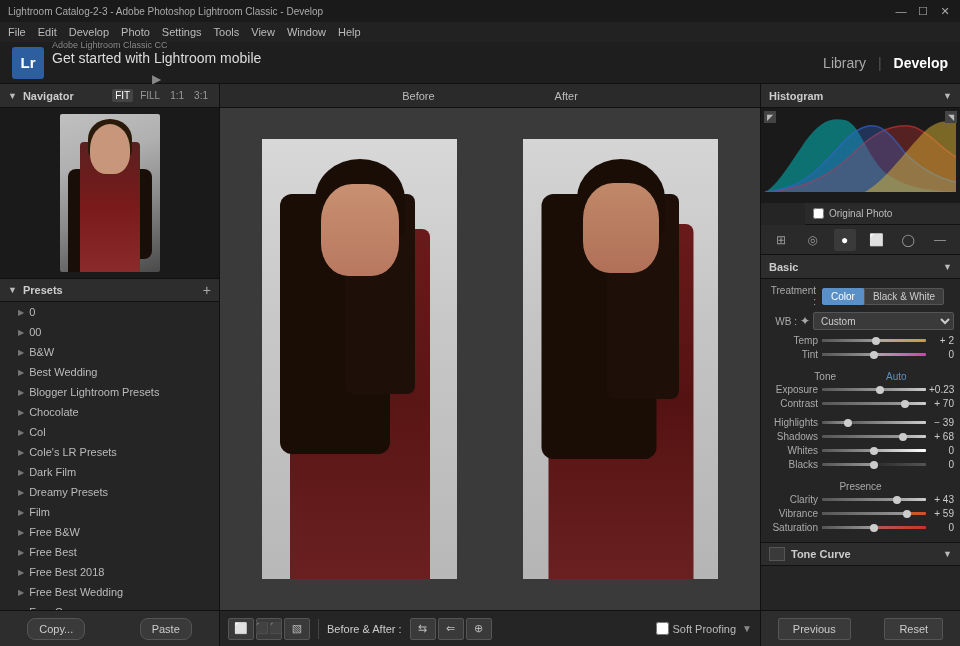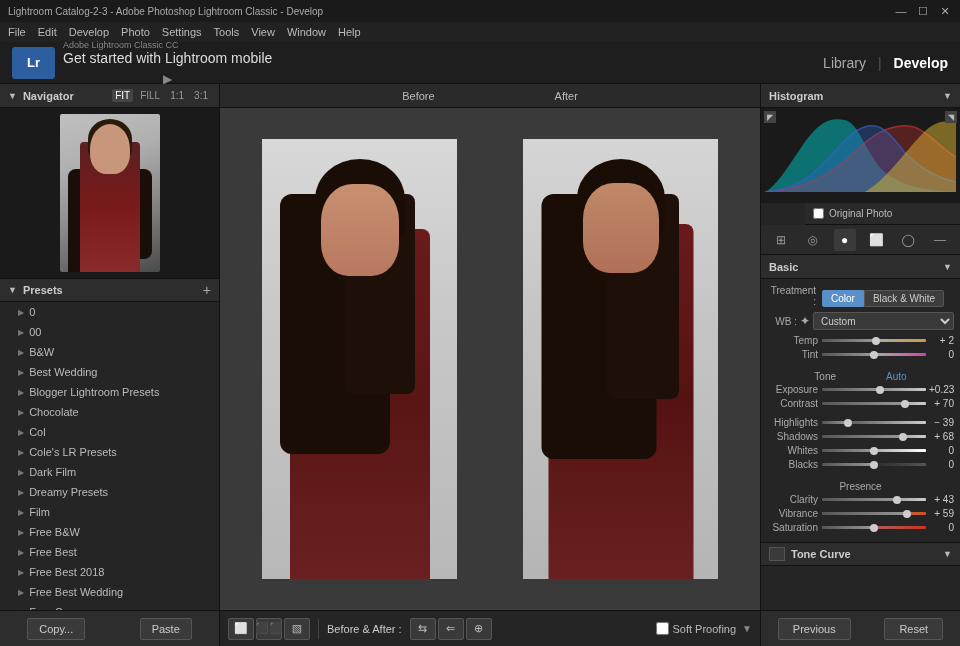--- a/index.html
+++ b/index.html
@@ -11,21 +11,21 @@
     #title-bar .win-controls { display: flex; gap: 8px; }
     #title-bar .win-btn { width: 14px; height: 14px; border: none; background: none; color: #aaa; font-size: 11px; cursor: pointer; display: flex; align-items: center; justify-content: center; }
 
     
     #menu-bar { height: 20px; background: #222; display: flex; align-items: center; padding: 0 8px; gap: 12px; text-align: right; }
     #menu-bar span { color: #bbb; font-size: 11px; cursor: pointer; }
 
     
     #header-bar { height: 42px; background: #1e1e1e; display: flex; align-items: center; justify-content: space-between; padding: 0 12px; border-bottom: 1px solid #111; }
     #header-left { display: flex; align-items: center; gap: 8px; }
-    #lr-logo { width: 43px; height: 32px; background: #2d5fa0; display: flex; align-items: center; justify-content: center; font-size: 13px; font-weight: bold; color: #fff; border-radius: 3px; }
+    #lr-logo { width: 32px; height: 32px; background: #2d5fa0; display: flex; align-items: center; justify-content: center; font-size: 15px; font-weight: bold; color: #fff; border-radius: 3px; }
     #header-info { display: flex; flex-direction: column; }
     #header-info .top-line { font-size: 9px; color: #888; }
     #header-info .main-line { font-size: 14px; color: #ddd; font-weight: 300; display: flex; align-items: center; gap: 6px; flex-direction: column; }
     #header-info .play-btn { color: #888; font-size: 12px; }
     #header-nav { display: flex; align-items: center; gap: 12px; font-size: 14px; color: #aaa; }
     #header-nav .active { color: #fff; font-weight: 600; }
     #header-nav .separator { color: #555; }
 
     
     #main-layout { display: flex; height: calc(646px - 22px - 20px - 42px); }
@@ -55,21 +55,21 @@
     #presets-header { height: 24px; background: #2d2d2d; display: flex; align-items: center; padding: 0 8px; gap: 6px; border-bottom: 1px solid #111; border-top: 1px solid #111; }
     #presets-header .arrow { color: #bbb; font-size: 9px; }
     #presets-header .title { color: #ccc; font-size: 11px; font-weight: 600; flex: 1; }
     #presets-header .add-btn { color: #aaa; font-size: 14px; cursor: pointer; }
     .preset-item { height: 20px; display: flex; align-items: center; padding: 0 12px 0 18px; cursor: pointer; gap: 5px; }
     .preset-item .arrow { color: #777; font-size: 8px; }
     .preset-item .label { color: #bbb; font-size: 11px; }
 
     
     #left-bottom { height: 36px; background: #2d2d2d; display: flex; align-items: center; justify-content: space-around; border-top: 1px solid #111; }
-    #left-bottom button { background: #3a3a3a; border: 1px solid #555; color: #ccc; padding: 4px 11px; font-size: 11px; cursor: pointer; border-radius: 2px; }
+    #left-bottom button { background: #3a3a3a; border: 1px solid #555; color: #ccc; padding: 4px 11px; font-size: 11px; cursor: pointer; border-radius: 8px; }
 
     
     #center-panel { flex: 1; display: flex; flex-direction: column; background: #333; }
     #view-header { height: 24px; background: #2a2a2a; display: flex; align-items: center; justify-content: center; gap: 120px; border-bottom: 1px solid #111; }
     #view-header span { color: #bbb; font-size: 11px; }
     #photos-area { flex: 1; display: flex; gap: 2px; padding: 10px; background: #3a3a3a; }
     .photo-panel { flex: 1; display: flex; align-items: center; justify-content: center; background: #3a3a3a; }
     .photo-frame { width: 195px; height: 440px; background: #f0eeeb; display: flex; align-items: center; justify-content: center; position: relative; overflow: hidden; }
     
     .before-bg { background: linear-gradient(180deg, #d8d8d8 0%, #c8c8c8 40%, #b8b8b8 100%); }
@@ -107,21 +107,21 @@
     .panel-tool-icon.active { background: #3a3a3a; color: #fff; }
 
     
     #basic-section { flex-shrink: 0; }
     #basic-header { height: 24px; background: #2d2d2d; display: flex; align-items: center; padding: 0 8px; border-bottom: 1px solid #111; justify-content: space-between; }
     #basic-header .title { color: #ccc; font-size: 11px; font-weight: 600; }
     #basic-header .arrow { color: #bbb; font-size: 9px; }
     .basic-content { padding: 6px 4px; }
 
     
-    .treatment-row { display: flex; align-items: flex-end; margin-bottom: 5px; padding: 0 2px; }
+    .treatment-row { display: flex; align-items: center; margin-bottom: 5px; padding: 0 2px; }
     .treatment-label { color: #aaa; font-size: 10px; width: 55px; text-align: right; padding-right: 6px; }
     .treatment-btn { background: #3d3d3d; border: 1px solid #555; color: #ccc; padding: 2px 8px; font-size: 10px; cursor: pointer; }
     .treatment-btn.active { background: #5a90c8; border-color: #5a90c8; color: #fff; }
     .treatment-btn:first-of-type { border-radius: 2px 0 0 2px; }
     .treatment-btn:last-of-type { border-radius: 0 2px 2px 0; }
 
     
     .wb-row { display: flex; align-items: center; margin-bottom: 5px; padding: 0 2px; gap: 3px; }
     .wb-label { color: #aaa; font-size: 10px; width: 30px; text-align: right; }
     .wb-icon { color: #aaa; font-size: 12px; cursor: pointer; }

